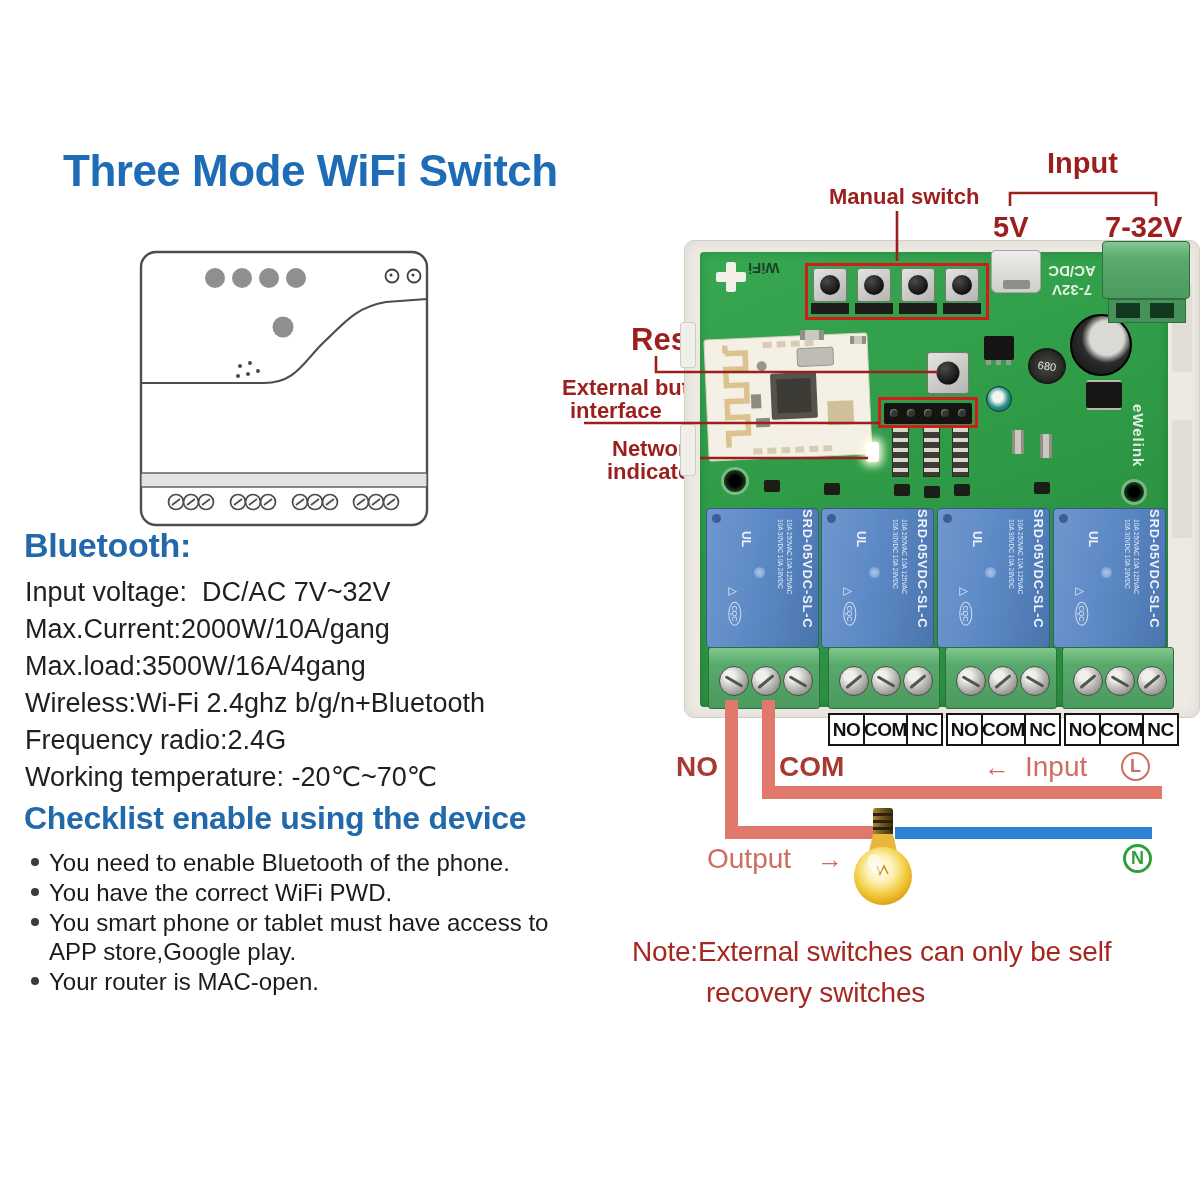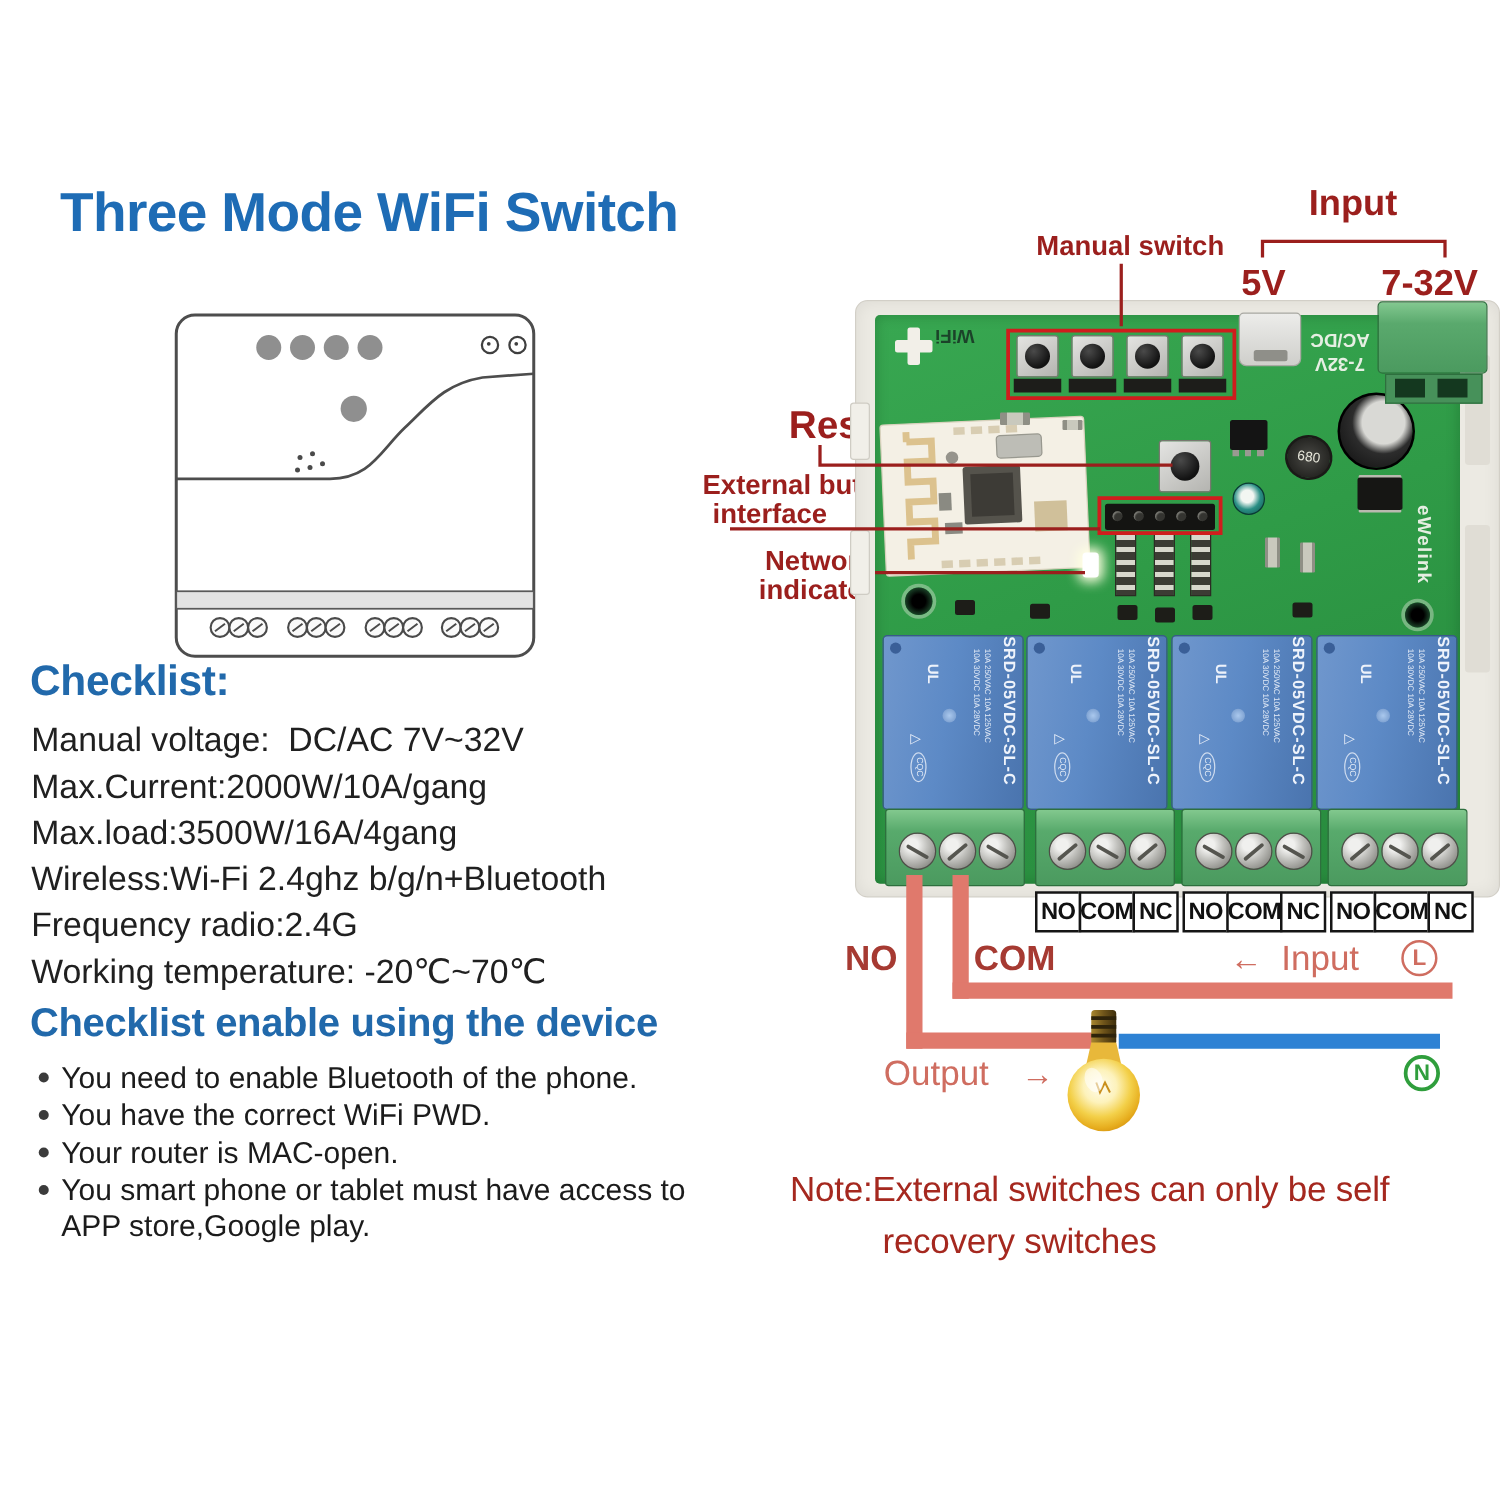--- a/index.html
+++ b/index.html
@@ -2,21 +2,21 @@
 <html><head>
 <meta charset="utf-8">
 <style>
   * { margin:0; padding:0; box-sizing:border-box; }
   html,body { background:#ffffff; }
   body { font-family:"Liberation Sans","DejaVu Sans",sans-serif; width:1200px; height:1200px; }
   .stage { position:relative; width:1200px; height:1200px; background:#fff; overflow:hidden; }
   .abs { position:absolute; }
 
   
-  .title { left:48px; top:146px; font-size:44px; font-weight:bold; color:#1e6cb5; letter-spacing:-0.5px; }
+  .title { left:63px; top:146px; font-size:44px; font-weight:bold; color:#1e6cb5; letter-spacing:-0.5px; }
   .sec-head { font-weight:bold; color:#2169ab; letter-spacing:-0.3px; }
   .params-head { left:24px; top:526px; font-size:34px; }
   .param-line { left:25px; width:560px; font-size:27px; color:#202020; line-height:37px; white-space:pre-wrap; }
   .check-head { left:24px; top:800px; font-size:32px; }
   .checklist { left:26px; top:848px; width:568px; list-style:none; }
   .checklist li { position:relative; padding-left:23px; font-size:24px; line-height:29px; color:#1b1b1b; margin-bottom:1px; }
   .checklist li::before { content:""; position:absolute; left:5px; top:10px; width:8px; height:8px; border-radius:50%; background:#3b3b3b; }
 
   
   .ann { color:#9b1f1d; font-weight:600; }
@@ -158,34 +158,34 @@
         <line x1="126" y1="256" x2="134" y2="250"></line>
       <line x1="158" y1="256" x2="166" y2="250"></line>
         <line x1="173" y1="256" x2="181" y2="250"></line>
         <line x1="188" y1="256" x2="196" y2="250"></line>
       <line x1="219" y1="256" x2="227" y2="250"></line>
         <line x1="234" y1="256" x2="242" y2="250"></line>
         <line x1="249" y1="256" x2="257" y2="250"></line>
     </g>
   </svg>
 
-  <h2 class="abs sec-head params-head">Checklist:</h2>
-  <div class="abs param-line" style="top:574px;">Manual voltage:  DC/AC 7V~32V</div>
+  <h2 class="abs sec-head params-head">Bluetooth:</h2>
+  <div class="abs param-line" style="top:574px;">Input voltage:  DC/AC 7V~32V</div>
   <div class="abs param-line" style="top:611px;">Max.Current:2000W/10A/gang</div>
   <div class="abs param-line" style="top:648px;">Max.load:3500W/16A/4gang</div>
   <div class="abs param-line" style="top:685px;">Wireless:Wi-Fi 2.4ghz b/g/n+Bluetooth</div>
   <div class="abs param-line" style="top:722px;">Frequency radio:2.4G</div>
   <div class="abs param-line" style="top:759px;">Working temperature: -20℃~70℃</div>
 
   <h2 class="abs sec-head check-head">Checklist enable using the device</h2>
   <ul class="abs checklist">
     <li>You need to enable Bluetooth of the phone.</li>
     <li>You have the correct WiFi PWD.</li>
+    <li>You smart phone or tablet must have access to APP store,Google play.</li>
     <li>Your router is MAC-open.</li>
-    <li>You smart phone or tablet must have access to APP store,Google play.</li>
   </ul>
 
   <div class="abs enclosure"></div>
   <div class="abs clip" style="left:680px; top:322px; width:16px; height:46px;"></div>
   <div class="abs clip" style="left:680px; top:424px; width:16px; height:52px;"></div>
   <div class="abs rail" style="left:1172px; top:284px; width:20px; height:88px;"></div>
   <div class="abs rail" style="left:1172px; top:420px; width:20px; height:118px;"></div>
   <div class="abs pcb"></div>
 
   <div class="abs crossbar" style="left:716px; top:272px; width:30px; height:10px;"></div>

